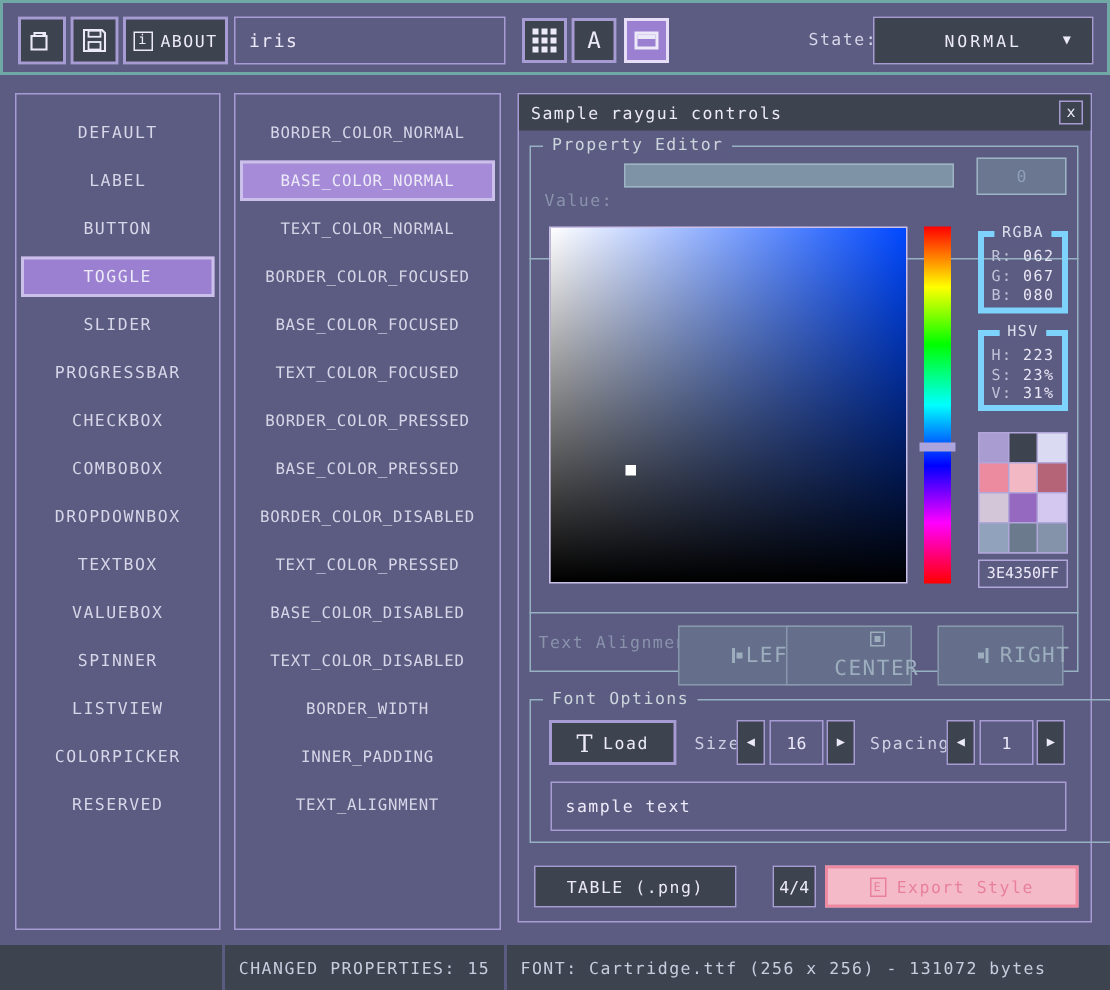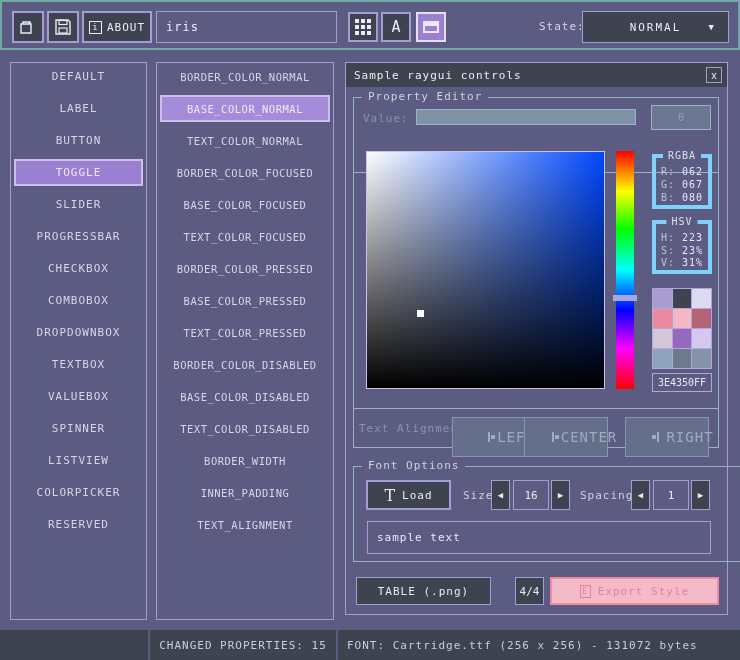--- a/index.html
+++ b/index.html
@@ -23,37 +23,37 @@
   .tb-sm{position:absolute;top:10px;width:30px;height:30px;}
   .tb-active{background:var(--sel1);border-color:#e6def6;}
   .grid-ic{display:grid;grid-template-columns:repeat(3,4px);grid-template-rows:repeat(3,4px);gap:2px;}
   .grid-ic i{background:var(--white);}
   .win-ic{width:16px;height:12px;border:2px solid var(--white);}
   .win-ic i{display:block;height:3px;background:var(--white);width:100%;}
   #state-label{left:537px;top:18px;}
   #state-dd{left:580px;top:9px;width:147px;height:32px;font-size:11px;letter-spacing:2px;border-width:1px;justify-content:center;position:absolute;}
   #state-dd .caret{position:absolute;right:12px;font-size:9px;color:var(--white);}
   
-  .list{border:1px solid var(--lav);padding:0 2px;}
+  .list{border:1px solid var(--lav);padding:12px 2px;}
   #controls-list{left:10px;top:62px;width:137px;height:558px;}
   #props-list{left:156px;top:62px;width:178px;height:558px;}
   .list-item{height:27px;margin:0 1px 5px 1px;display:flex;align-items:center;justify-content:center;color:var(--text);font-size:11px;letter-spacing:1px;cursor:pointer;white-space:nowrap;}
   #props-list .list-item{font-size:10.5px;letter-spacing:.5px;}
   .list-item.sel1{background:var(--sel1);border:2px solid var(--lav-strong);color:var(--white);}
   .list-item.sel2{background:var(--sel2);border:2px solid var(--lav-strong);color:var(--white);}
   
   #panel{left:345px;top:62px;width:383px;height:553px;border:1px solid var(--lav);}
   #panel-titlebar{left:0;top:0;width:100%;height:24px;background:var(--dark);display:flex;align-items:center;padding:0 8px;}
   #panel-title{color:var(--white);font-size:11px;letter-spacing:1px;}
   #panel-close{position:absolute;right:5px;top:4px;width:16px;height:16px;border:1px solid var(--lav);color:var(--white);display:flex;align-items:center;justify-content:center;font-size:10px;cursor:pointer;}
   .group{border:1px solid var(--groupb);}
   .group-label{position:absolute;top:-8px;left:8px;background:var(--bg);padding:0 6px;color:var(--grouptext);font-size:11px;letter-spacing:1px;white-space:nowrap;}
   #prop-editor{left:7px;top:34px;width:366px;height:351px;}
   .hline{position:absolute;left:7px;width:366px;height:1px;background:var(--groupb);}
-  #value-label{left:17px;top:49px;color:var(--dim);}
+  #value-label{left:17px;top:64px;color:var(--dim);}
   #value-slider{left:70px;top:46px;width:220px;height:16px;background:var(--slider);border:1px solid var(--sliderb);}
   #value-box{left:305px;top:42px;width:60px;height:25px;border:1px solid var(--sliderb);background:#6b7690;display:flex;align-items:center;justify-content:center;color:#8fa0b8;font-size:11px;}
   
   #color-square{left:20px;top:88px;width:239px;height:238px;border:1px solid var(--lav-strong);
     background:linear-gradient(to top,#000,rgba(0,0,0,0)),linear-gradient(to right,#fff,hsl(223,100%,50%));}
   #color-cursor{position:absolute;left:50px;top:158px;width:7px;height:7px;background:#fff;}
   #hue-bar{left:270px;top:88px;width:18px;height:238px;
     background:linear-gradient(to bottom,#f00 0%,#ff0 17%,#0f0 33%,#0ff 50%,#00f 67%,#f0f 83%,#f00 100%);}
   #hue-cursor{position:absolute;left:-3px;top:144px;width:24px;height:6px;background:#aca4dc;}
   .mini-group{border:4px solid #7dd3fc;}
@@ -168,22 +168,22 @@
 
   <div id="props-list" class="abs list">
     <div class="list-item">BORDER_COLOR_NORMAL</div>
     <div class="list-item sel2">BASE_COLOR_NORMAL</div>
     <div class="list-item">TEXT_COLOR_NORMAL</div>
     <div class="list-item">BORDER_COLOR_FOCUSED</div>
     <div class="list-item">BASE_COLOR_FOCUSED</div>
     <div class="list-item">TEXT_COLOR_FOCUSED</div>
     <div class="list-item">BORDER_COLOR_PRESSED</div>
     <div class="list-item">BASE_COLOR_PRESSED</div>
+    <div class="list-item">BORDER_COLOR_DISABLED</div>
     <div class="list-item">TEXT_COLOR_PRESSED</div>
-    <div class="list-item">BORDER_COLOR_DISABLED</div>
     <div class="list-item">BASE_COLOR_DISABLED</div>
     <div class="list-item">TEXT_COLOR_DISABLED</div>
     <div class="list-item">BORDER_WIDTH</div>
     <div class="list-item">INNER_PADDING</div>
     <div class="list-item">TEXT_ALIGNMENT</div>
   </div>
 
   <div id="panel" class="abs">
     <div id="panel-titlebar" class="abs">
       <span id="panel-title">Sample raygui controls</span>
@@ -262,21 +262,21 @@
       <span>3E4350FF</span>
     </div>
 
     <span id="align-label" class="abs txt">Text Alignment:</span>
     <div class="align-btn" style="left:106px;width:82px;">
       <span class="align-ic ic-left">
           <i></i>
         </span>
       <span>LEFT</span>
     </div>
-    <div class="align-btn" style="left:178px;width:84px;">
+    <div class="align-btn" style="left:178px;width:84px;flex-direction:column;">
       <span class="align-ic ic-center">
           <i></i>
         </span>
       <span>CENTER</span>
     </div>
     <div class="align-btn" style="left:279px;width:84px;">
       <span class="align-ic ic-right">
           <i></i>
         </span>
       <span>RIGHT</span>

